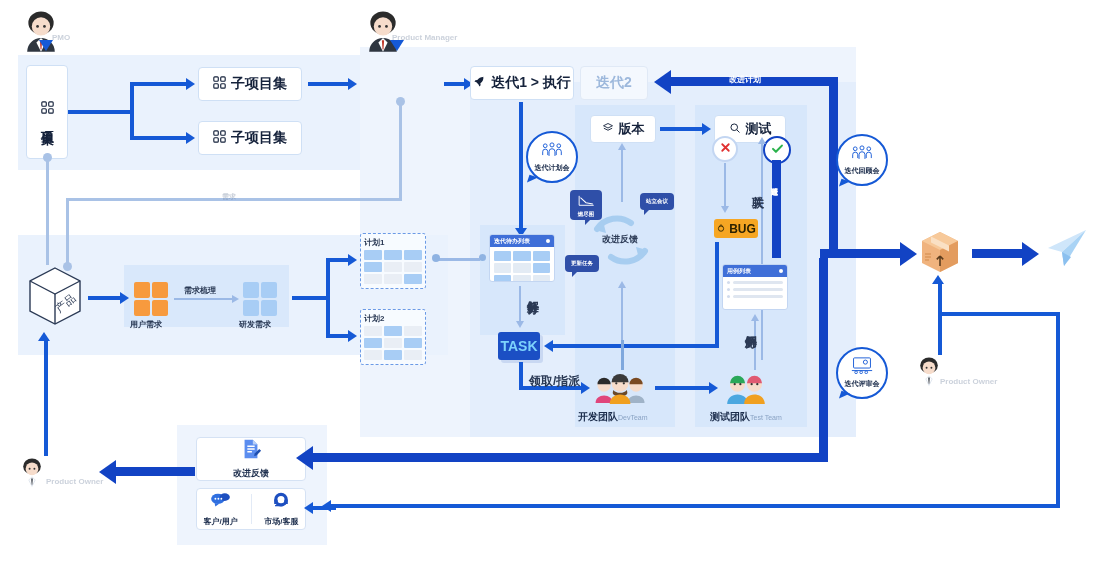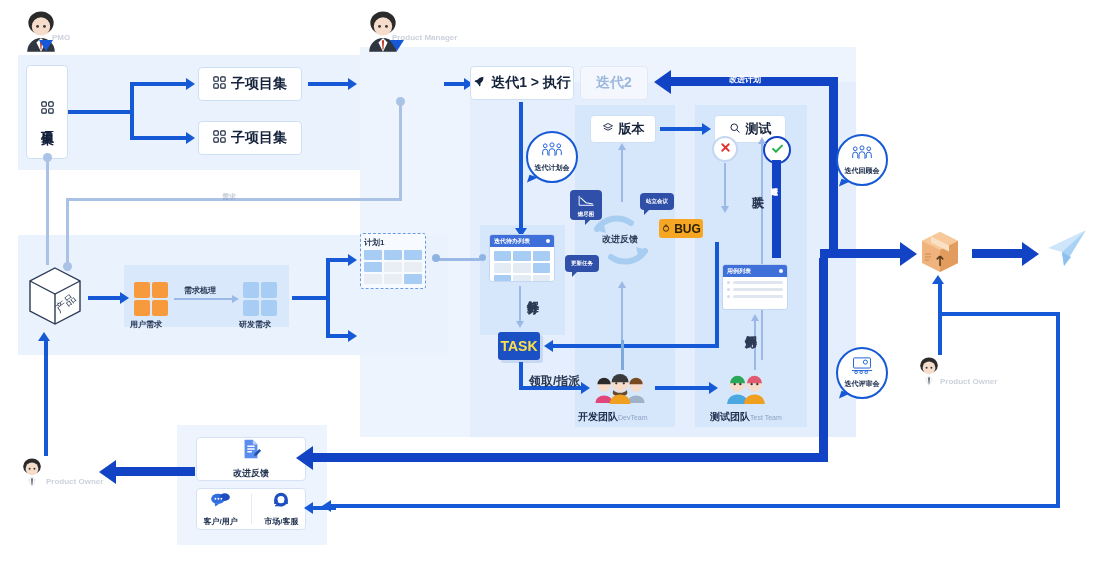--- a/index.html
+++ b/index.html
@@ -32,21 +32,21 @@
   .tipU{width:0;height:0;border-left:6px solid transparent;border-right:6px solid transparent;border-bottom:9px solid #1559d6;}
   .tipRl{width:0;height:0;border-top:4px solid transparent;border-bottom:4px solid transparent;border-left:7px solid #9bb9e6;}
   .tipUl{width:0;height:0;border-left:4px solid transparent;border-right:4px solid transparent;border-bottom:7px solid #9bb9e6;}
   .tipDl{width:0;height:0;border-left:4px solid transparent;border-right:4px solid transparent;border-top:7px solid #9bb9e6;}
   .tipRf{width:0;height:0;border-top:12px solid transparent;border-bottom:12px solid transparent;border-left:17px solid #1243c4;}
   .tipLf{width:0;height:0;border-top:12px solid transparent;border-bottom:12px solid transparent;border-right:17px solid #1243c4;}
   .bubble{background:#fff;border:2px solid #1559d6;border-radius:50%;
           display:flex;flex-direction:column;align-items:center;justify-content:center;}
   .bubble .bt{font-size:7px;font-weight:700;color:#1b2c4b;margin-top:1px;white-space:nowrap;}
   .dash{border:1px dashed #6b9ae6;background:#f7fbff;border-radius:3px;}
-  .sticky{background:#1b4fc4;color:#fde047;font-weight:700;font-size:14px;
+  .sticky{background:#1b4fc4;color:#7dd3fc;font-weight:700;font-size:14px;
           display:flex;align-items:center;justify-content:center;border-radius:3px;
           box-shadow:3px 3px 0 #c9d8f2;}
   .bugchip{background:#f6a623;color:#2c2200;font-weight:700;font-size:12px;
            border-radius:3px;display:flex;align-items:center;justify-content:center;gap:3px;}
   .wcard{background:#fff;border:1px solid #d5e2f4;border-radius:4px;
          display:flex;flex-direction:column;align-items:center;justify-content:center;}
   .wcard .cap{font-size:9px;font-weight:700;color:#1b2c4b;margin-top:3px;}
   .minihdr{background:#3f6fd8;color:#fff;font-size:7px;font-weight:700;
            display:flex;align-items:center;justify-content:space-between;padding:0 4px;}
   .grid9{display:grid;grid-template-columns:repeat(3,1fr);grid-template-rows:repeat(3,1fr);gap:2px;}
@@ -206,21 +206,21 @@
   <div class="abs" style="left:763px;top:136px;width:28px;height:28px;border-radius:50%;background:#fff;border:2px solid #1243c4;display:flex;align-items:center;justify-content:center;">
     <span>
       <svg width="15" height="15" viewBox="0 0 16 16">
           <path d="M3.2 8.4l3.1 3.1 6.4-6.6" stroke="#2bb24c" stroke-width="2.2" fill="none" stroke-linecap="round" stroke-linejoin="round"></path>
         </svg>
     </span>
   </div>
 
   <div class="abs avl" style="left:724px;top:163px;height:44px;background:#9bb9e6;width:2px;"></div>
   <div class="abs tipDl" style="left:721px;top:206px;"></div>
-  <div class="abs bugchip" style="left:659px;top:219px;width:44px;height:19px;">
+  <div class="abs bugchip" style="left:714px;top:219px;width:44px;height:19px;">
     <span>
       <svg width="10" height="10" viewBox="0 0 16 16">
           <circle cx="8" cy="9" r="4.2" fill="none" stroke="#2c2200" stroke-width="1.4"></circle>
           <path d="M5.5 5.2L8 2.6l2.5 2.6" fill="none" stroke="#2c2200" stroke-width="1.4"></path>
         </svg>
     </span>
     <span>BUG</span>
   </div>
 
   <div class="abs avl" style="left:761px;top:140px;height:220px;background:#9bb9e6;width:2px;"></div>
@@ -511,20 +511,34 @@
         <span style="background:#a8cdf5;border-radius:1px;"></span>
       <span style="background:#a8cdf5;border-radius:1px;"></span>
         <span style="background:#e9eef5;border-radius:1px;"></span>
         <span style="background:#e9eef5;border-radius:1px;"></span>
       <span style="background:#e9eef5;border-radius:1px;"></span>
         <span style="background:#e9eef5;border-radius:1px;"></span>
         <span style="background:#a8cdf5;border-radius:1px;"></span>
     </div>
   </div>
 
+  <div class="abs dash" style="left:360px;top:309px;width:66px;height:56px;padding:3px;">
+    <div class="lbl" style="font-size:8px;margin-bottom:2px;">计划2</div>
+    <div class="grid9" style="height:34px;">
+      <span style="background:#e9eef5;border-radius:1px;"></span>
+        <span style="background:#a8cdf5;border-radius:1px;"></span>
+        <span style="background:#e9eef5;border-radius:1px;"></span>
+      <span style="background:#a8cdf5;border-radius:1px;"></span>
+        <span style="background:#e9eef5;border-radius:1px;"></span>
+        <span style="background:#a8cdf5;border-radius:1px;"></span>
+      <span style="background:#e9eef5;border-radius:1px;"></span>
+        <span style="background:#a8cdf5;border-radius:1px;"></span>
+        <span style="background:#e9eef5;border-radius:1px;"></span>
+    </div>
+  </div>
 
   <div class="abs ahl" style="left:436px;top:258px;width:44px;background:#9bb9e6;height:3px;"></div>
   <div class="abs" style="left:432px;top:254px;width:8px;height:8px;border-radius:50%;background:#8fb3e2;"></div>
 
   <div class="abs" style="left:16px;top:456px;width:32px;height:32px;">
     <svg viewBox="0 0 40 40" width="32" height="32">
       <ellipse cx="20" cy="13" rx="11" ry="10" fill="#2b2b2b"></ellipse>
       <circle cx="20" cy="16" r="8" fill="#f6dccb"></circle>
       <path d="M8 38c0-7 5.5-12 12-12s12 5 12 12z" fill="#fff"></path>
       <path d="M20 26l-4 4 4 8 4-8z" fill="#fff" stroke="#d8e0ea"></path>

